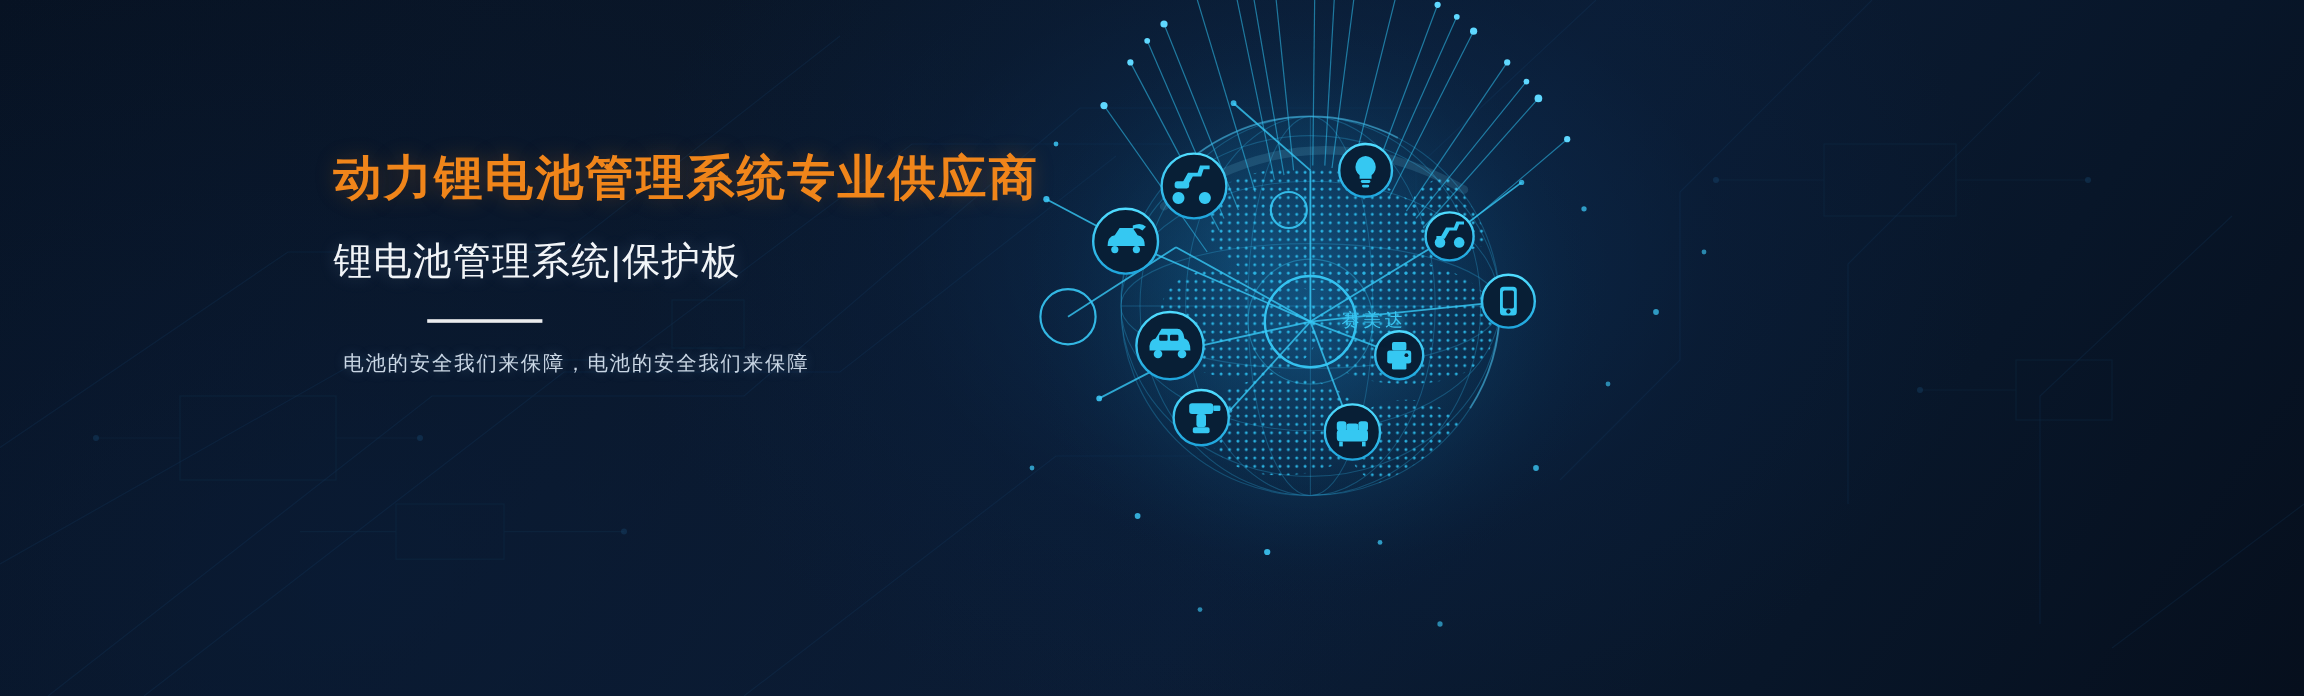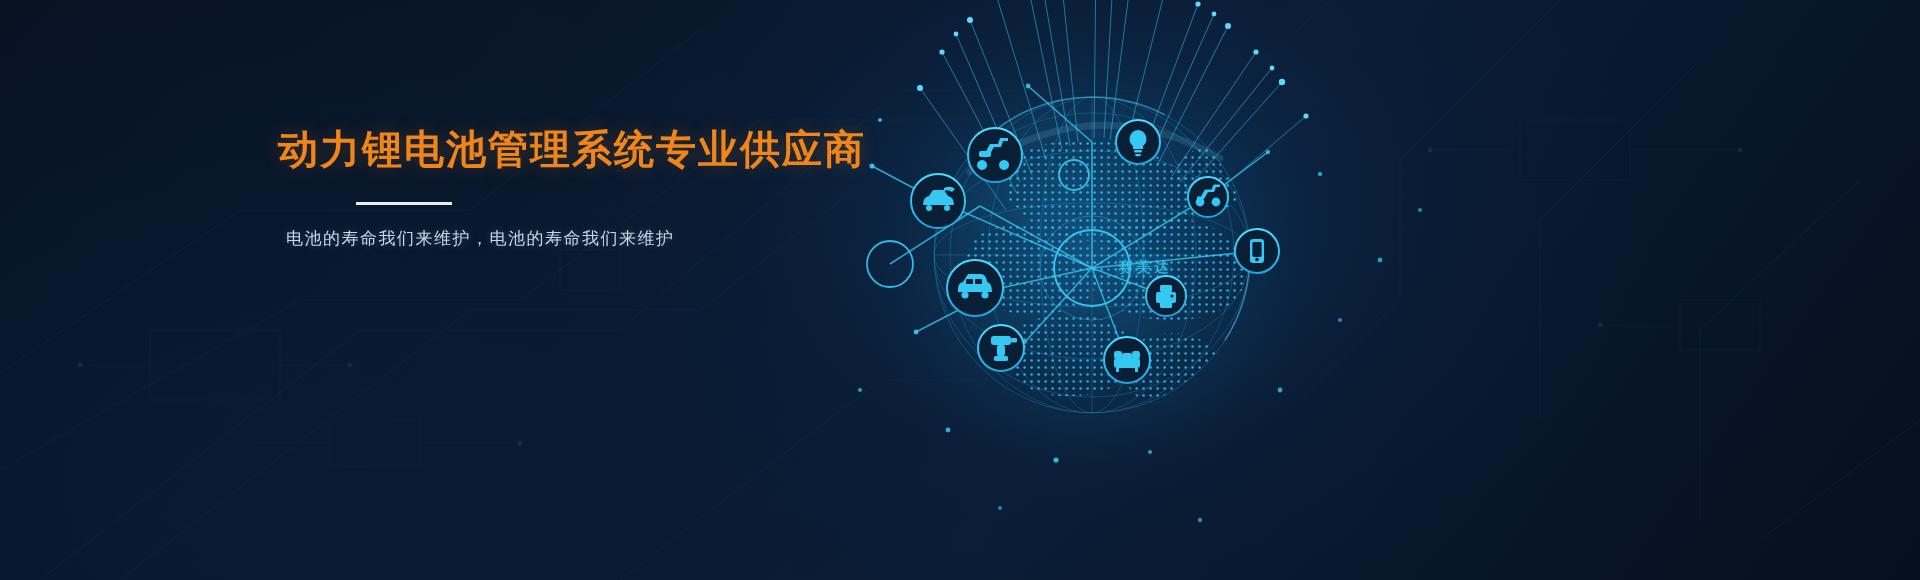--- a/index.html
+++ b/index.html
@@ -78,22 +78,23 @@
         <circle cx="350" cy="365" r="2.5"></circle>
       <circle cx="520" cy="443" r="2.5"></circle>
         <circle cx="1430" cy="150" r="2.5"></circle>
       <circle cx="1740" cy="150" r="2.5"></circle>
         <circle cx="1600" cy="325" r="2.5"></circle>
     </g>
   </svg>
 
   <div class="copy">
     <h1 class="headline">动力锂电池管理系统专业供应商</h1>
+    <h2 class="subhead">锂电池管理系统|保护板</h2>
     <div class="rule"></div>
-    <p class="tagline">电池的寿命我们来维护，电池的寿命我们来维护</p>
+    <p class="tagline">电池的安全我们来保障，电池的安全我们来保障</p>
   </div>
 
   <div class="globe">
     <svg viewBox="0 0 700 660">
       <defs>
         <radialGradient id="glowG" cx="50%" cy="50%" r="50%">
           <stop offset="0%" stop-color="#1b7bb5" stop-opacity=".55"></stop>
           <stop offset="55%" stop-color="#10496f" stop-opacity=".30"></stop>
           <stop offset="100%" stop-color="#07203a" stop-opacity="0"></stop>
         </radialGradient>

